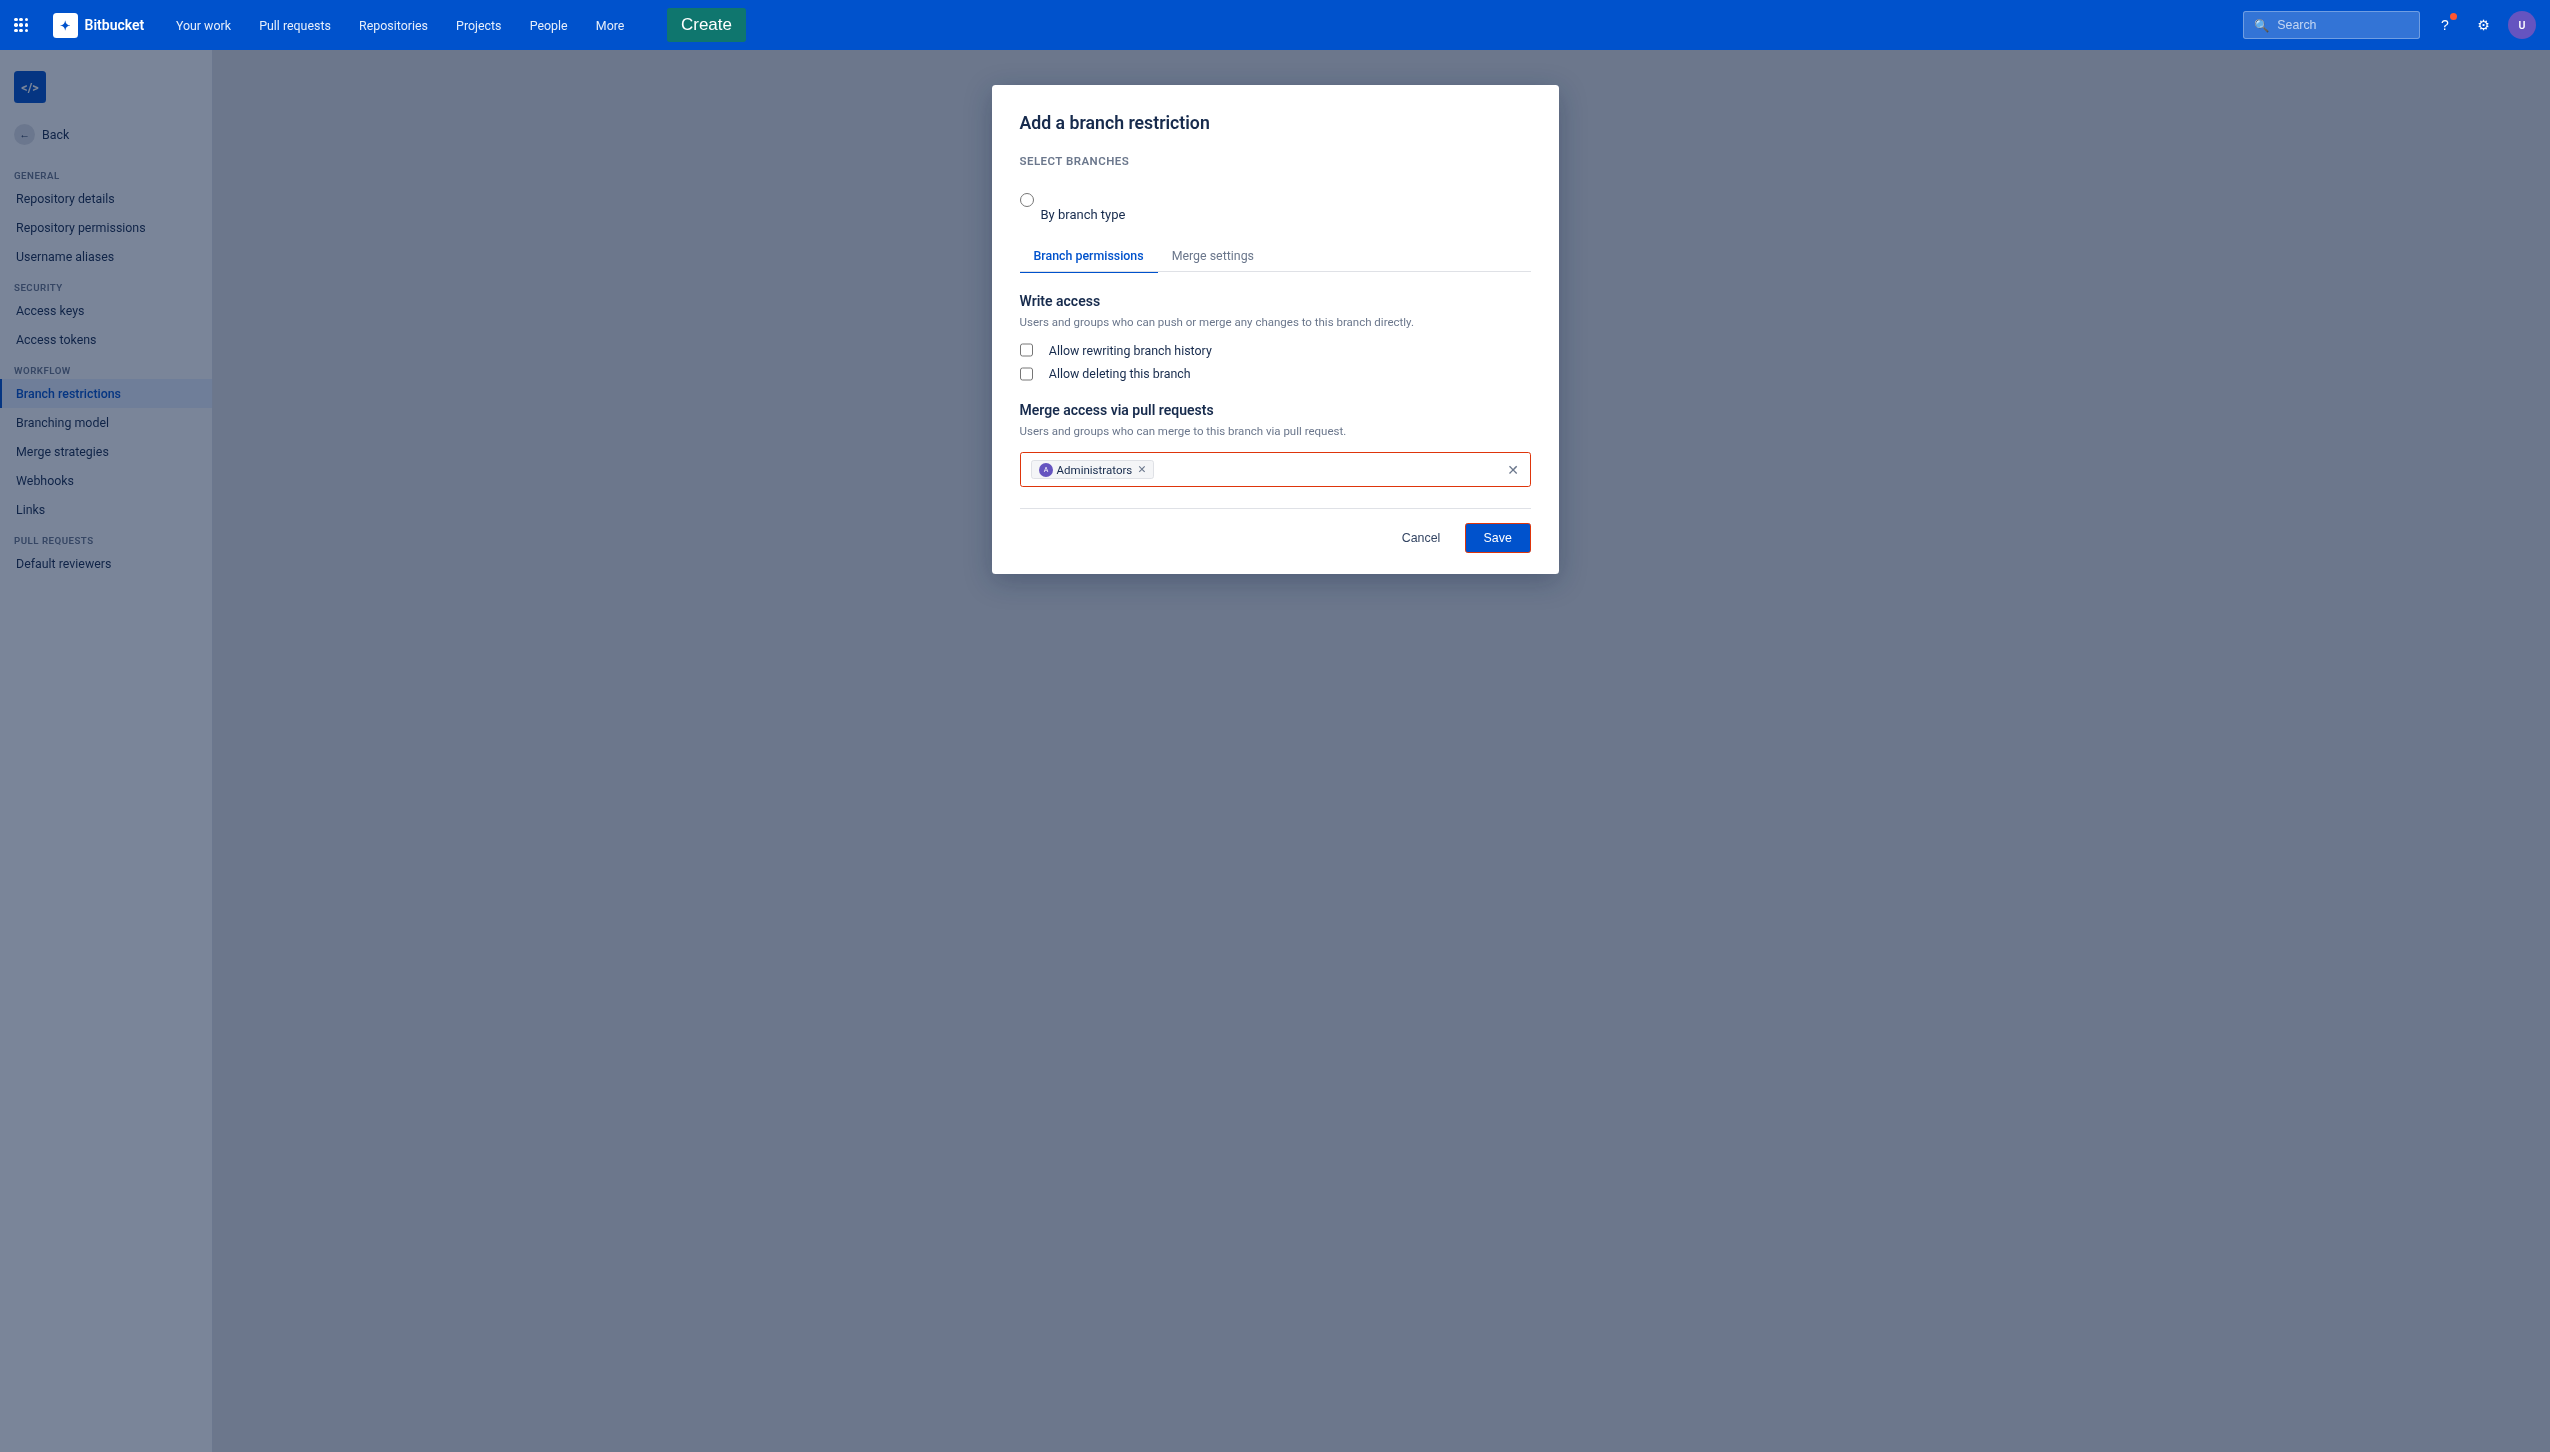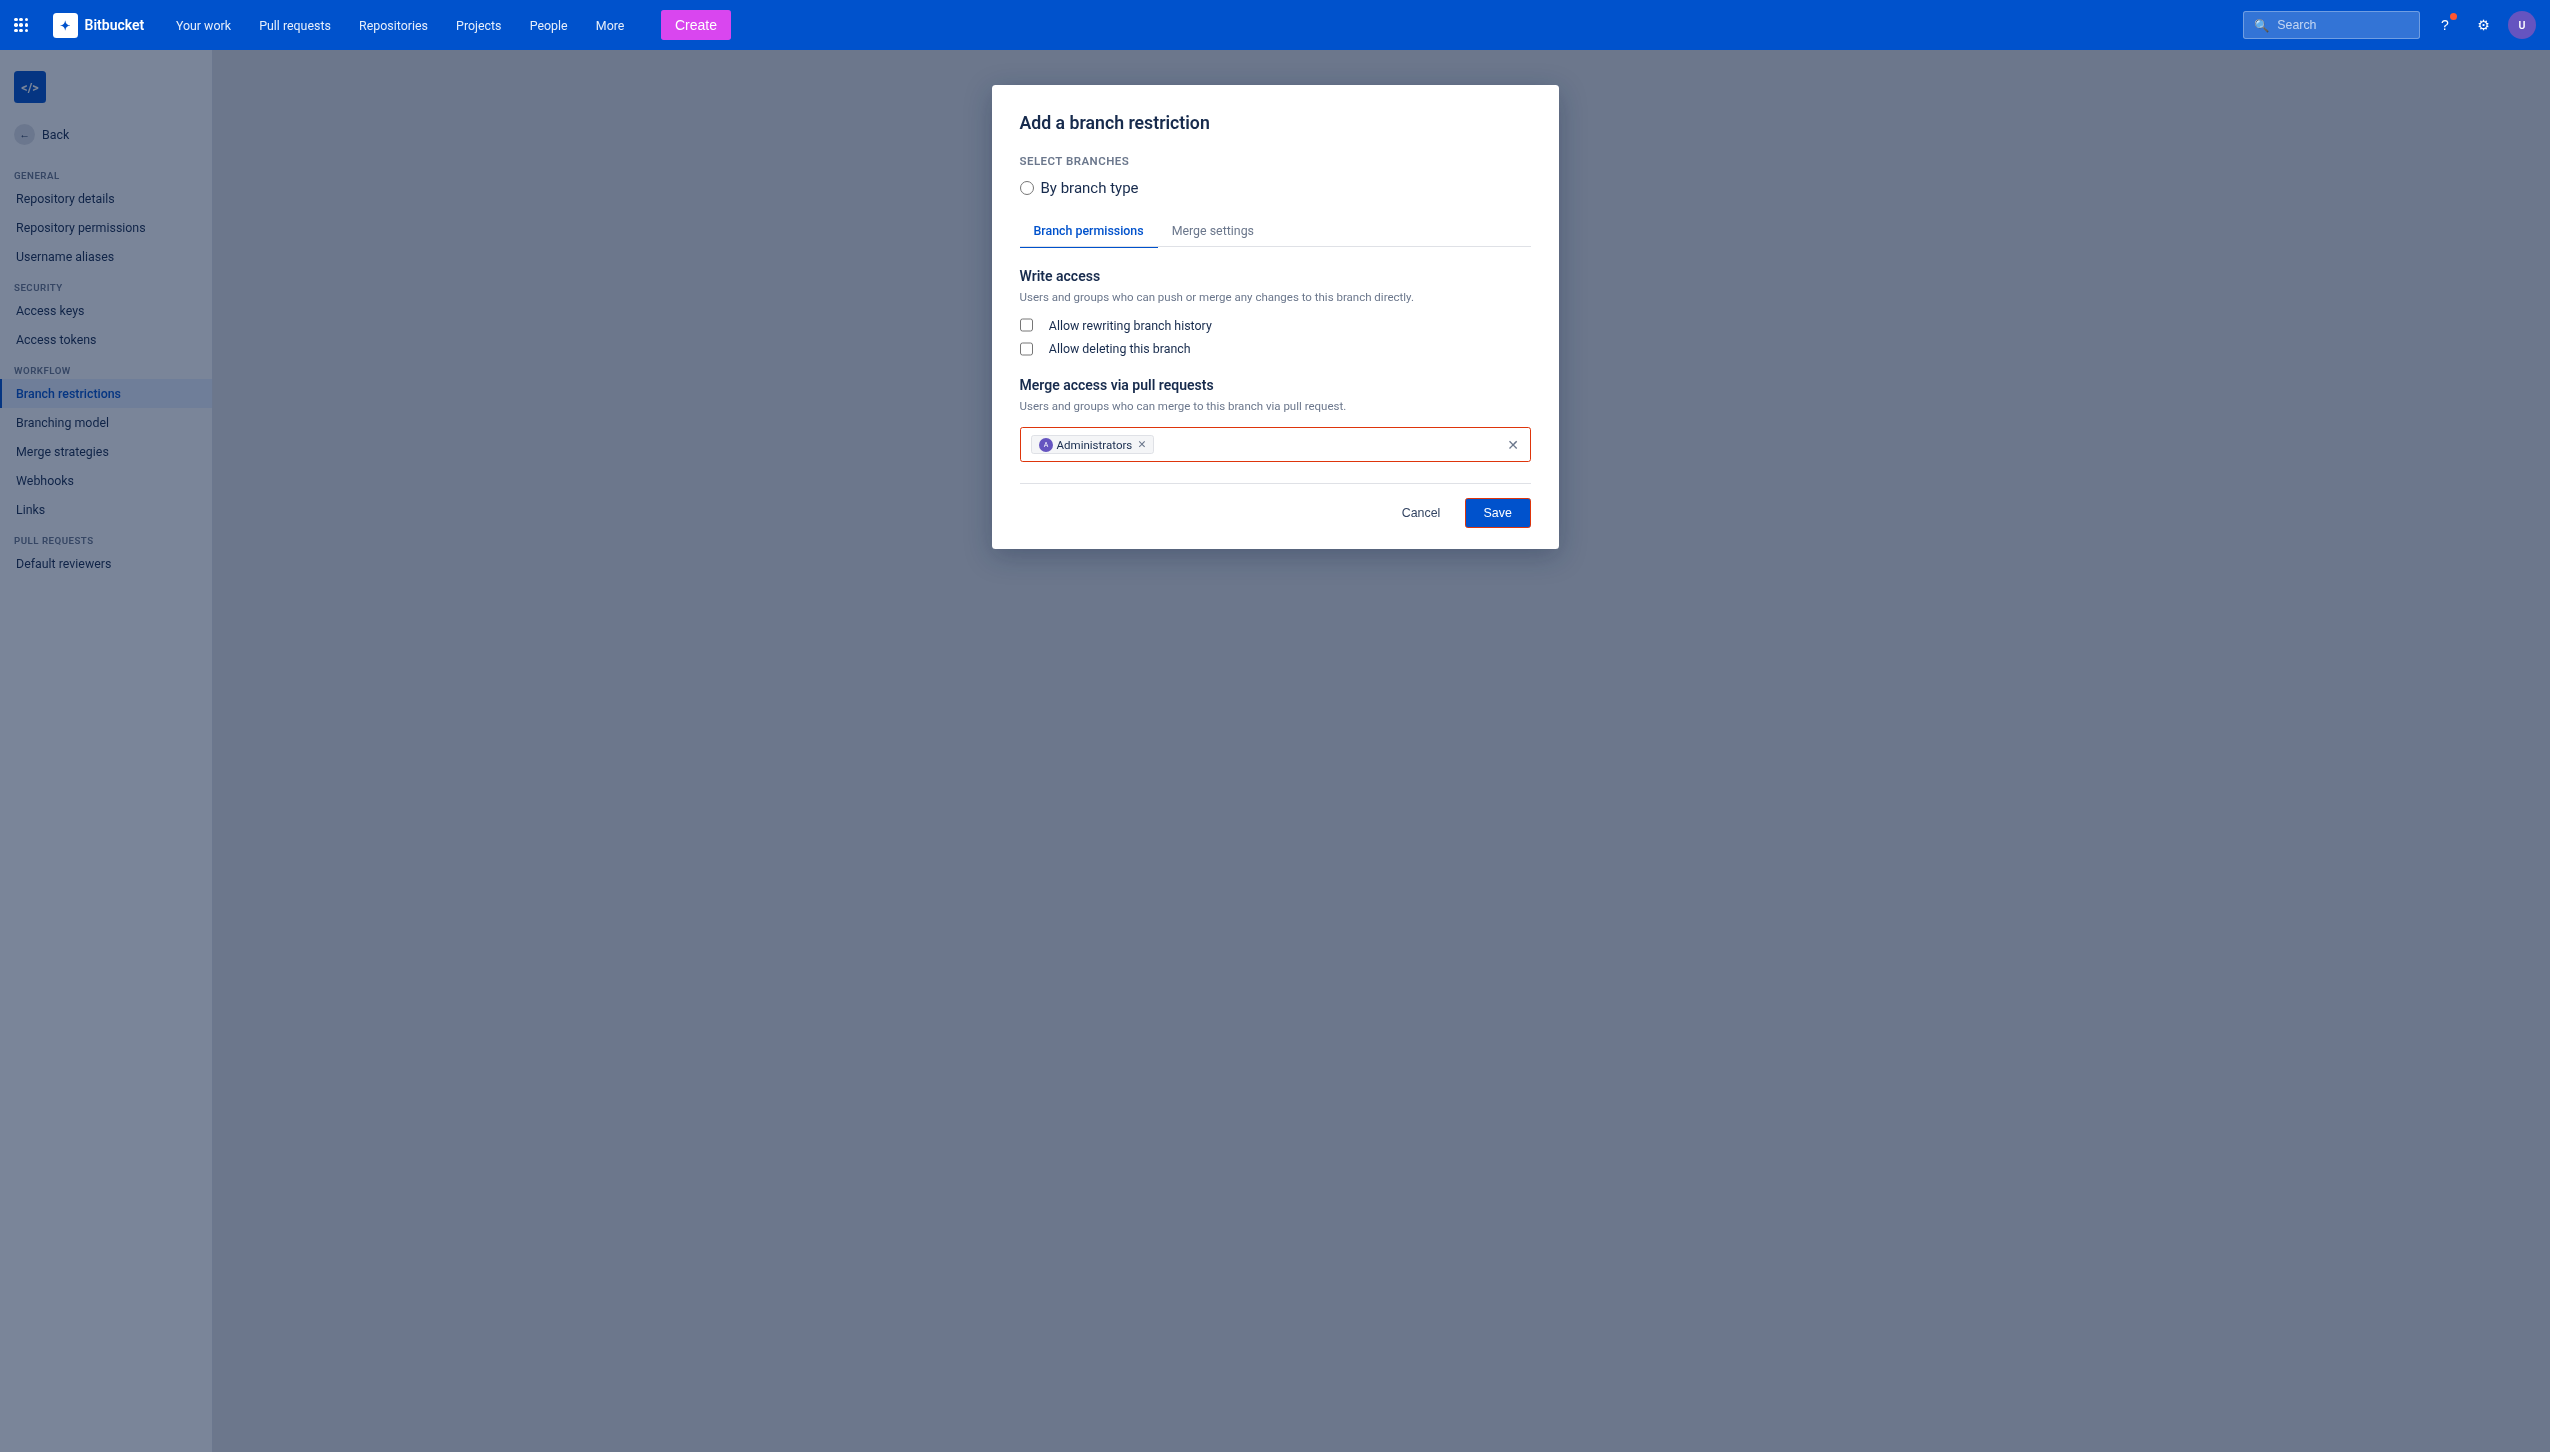--- a/index.html
+++ b/index.html
@@ -31,23 +31,23 @@
       width: 25px; height: 25px; background: white; border-radius: 3.5px;
       display: flex; align-items: center; justify-content: center;
       color: #0052cc; font-size: 12.4px; font-weight: 700;
     }
     .topnav-links { display: flex; gap: 7px; }
     .topnav-links a {
       color: rgba(255,255,255,0.9); text-decoration: none; padding: 7px 10.6px;
       border-radius: 2.7px; font-size: 12.4px;
     }
     .topnav-create {
-      background: #d946ef; color: white; border: none; padding: 7px 14px;
-      border-radius: 2.7px; font-size: 14px; font-weight: 500; cursor: pointer;
-      margin-left: 5px;
+      background: #0f766e; color: white; border: none; padding: 7px 14px;
+      border-radius: 2.7px; font-size: 17px; font-weight: 500; cursor: pointer;
+      margin-left: 11px;
     }
     .topnav-right {
       margin-left: auto; display: flex; align-items: center; gap: 10.6px;
     }
     .search-box {
       background: rgba(255,255,255,0.2); border: 0.9px solid rgba(255,255,255,0.3);
       border-radius: 2.7px; padding: 5.3px 10.6px; color: white; font-size: 12.4px;
       width: 177px; display: flex; align-items: center; gap: 7px;
     }
     .search-box input {
@@ -173,21 +173,21 @@
       width: 100%; border: 1.8px solid #0052cc; border-radius: 2.7px;
       padding: 7px 8.9px; font-size: 12.4px; outline: none; margin-top: 3.5px;
       color: #172b4d;
     }
     .radio-option-plain {
       display: flex; align-items: center; gap: 7px; margin-bottom: 0;
     }
     .radio-option-plain input[type=radio] {
       width: 14px; height: 14px; cursor: pointer;
     }
-    .radio-option-plain label { cursor: pointer; font-size: 15px; }
+    .radio-option-plain label { cursor: pointer; font-size: 13px; margin-top: 28px; }
 
     
     .modal-tabs {
       display: flex; border-bottom: 1.8px solid #dfe1e6;
       margin: 17.7px 0 21px;
     }
     .modal-tab {
       padding: 8.9px 14px; cursor: pointer; font-size: 12.4px;
       color: #6b778c; border-bottom: 1.8px solid transparent;
       margin-bottom: -1.8px;

